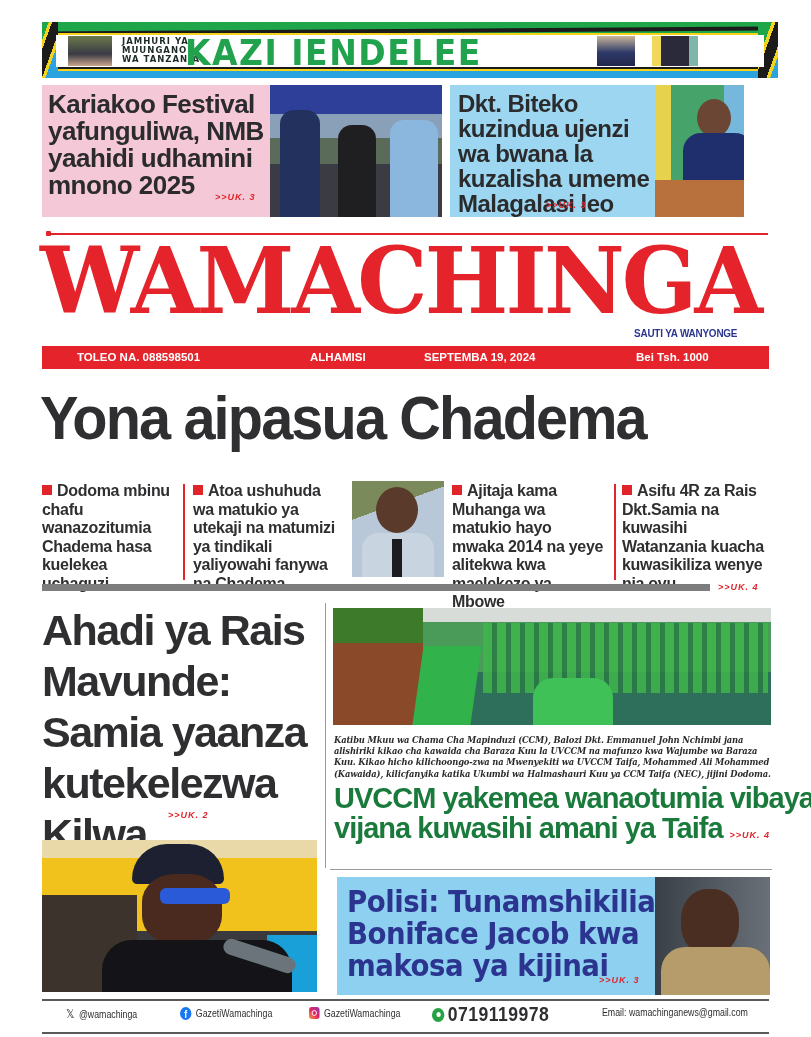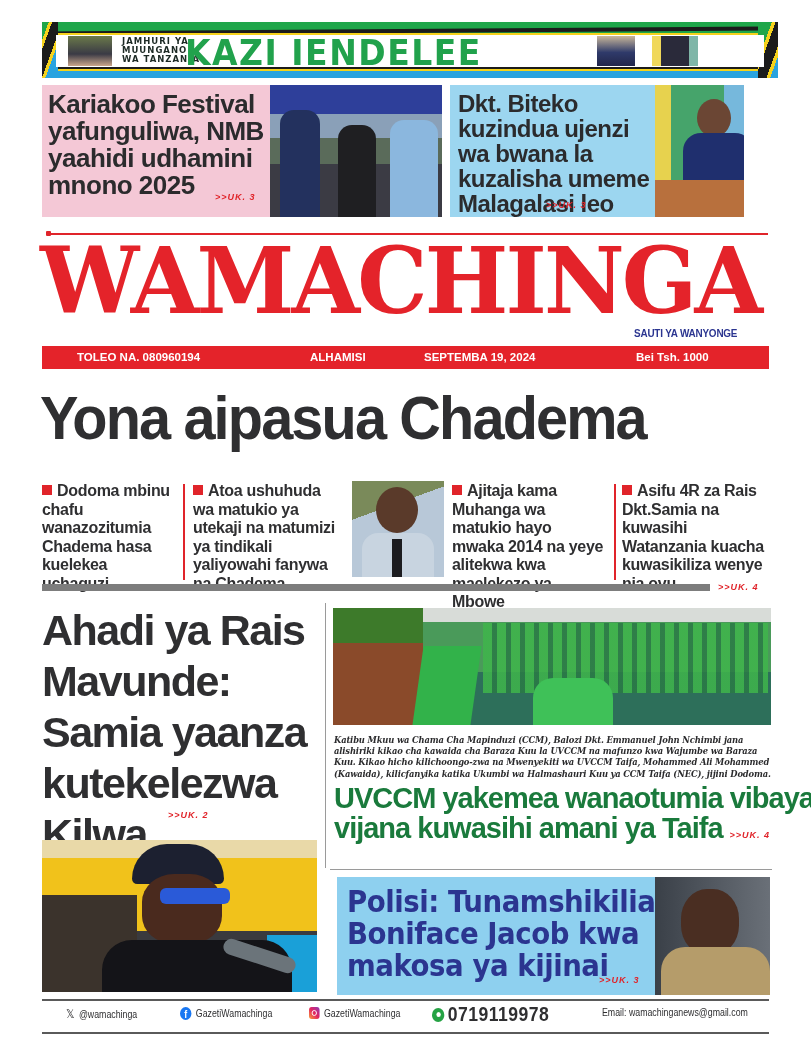--- a/index.html
+++ b/index.html
@@ -119,21 +119,21 @@
     <div style="position:absolute;left:0;top:95px;width:90px;height:37px;background:#b8703d;"></div>
   </div>
 </div>
 
 <div class="abs mast-line"></div>
 <div class="abs mast-dot"></div>
 <div class="abs masthead">WAMACHINGA</div>
 <div class="abs tagline">SAUTI YA WANYONGE</div>
 
 <div class="abs infobar">
-  <span style="left:35px;">TOLEO NA. 080960194</span>
+  <span style="left:35px;">TOLEO NA. 088598501</span>
   <span style="left:268px;">ALHAMISI</span>
   <span style="left:382px;">SEPTEMBA 19, 2024</span>
   <span style="left:594px;">Bei Tsh. 1000</span>
 </div>
 
 <div class="abs lead">Yona aipasua Chadema</div>
 
 <div class="abs bullet" style="left:42px;width:135px;">
   <span class="sq"></span><span>Dodoma mbinu chafu wanazozitumia Chadema hasa kuelekea uchaguzi</span>
 </div>

